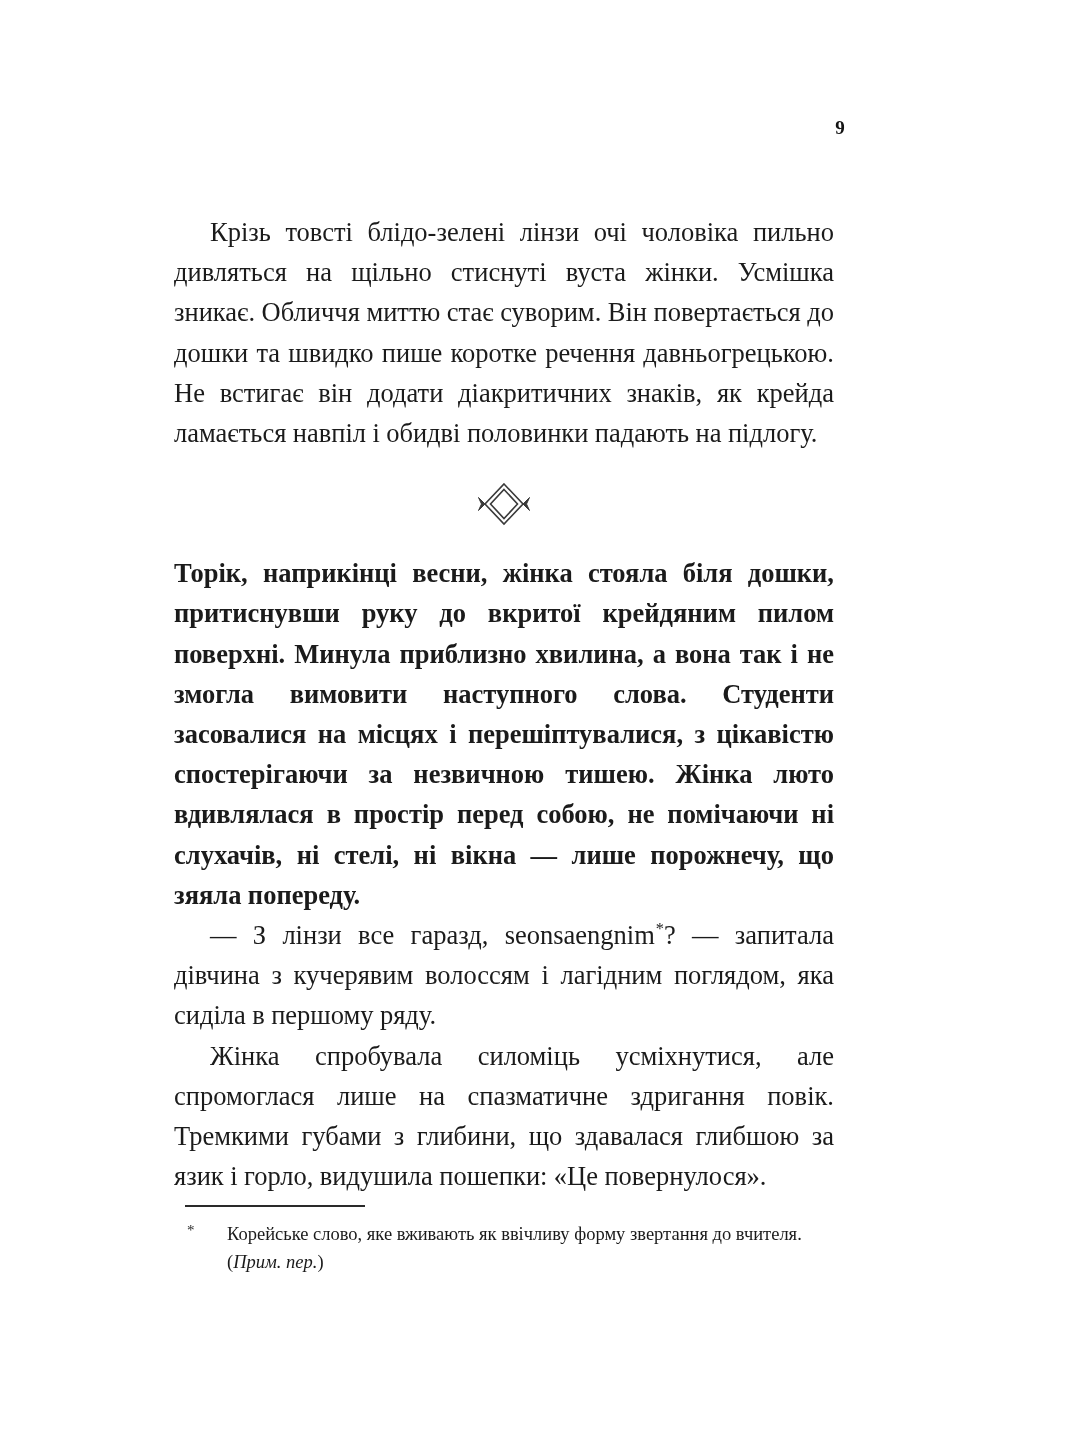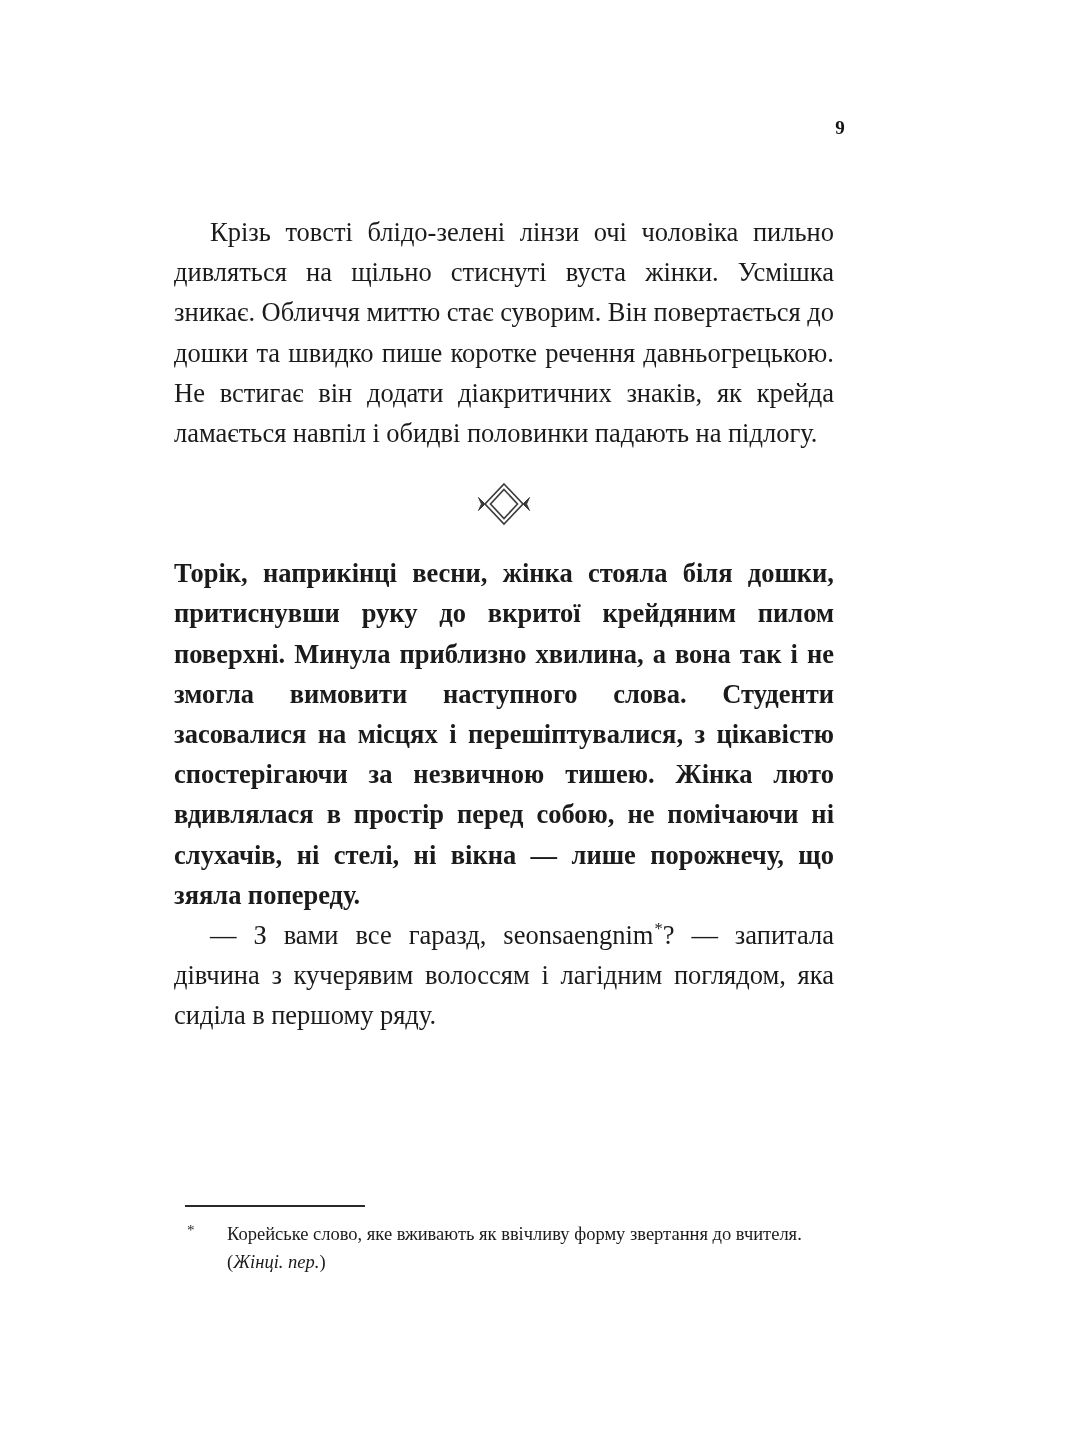--- a/index.html
+++ b/index.html
@@ -138,27 +138,28 @@
           <path d="M26 4 L45 24 L26 44 L7 24 Z"></path>
           <path d="M26 9.5 L39.5 24 L26 38.5 L12.5 24 Z"></path>
         </g>
         <path d="M7 24 L0.5 17.5 L3.5 24 L0.5 30.5 Z" fill="#3a3a3a" stroke="#3a3a3a" stroke-width="1"></path>
         <path d="M45 24 L51.5 17.5 L48.5 24 L51.5 30.5 Z" fill="#3a3a3a" stroke="#3a3a3a" stroke-width="1"></path>
       </svg>
     </div>
 
     <p class="body-par no-indent block-two">Торік, наприкінці весни, жінка стояла біля дошки, притиснувши руку до вкритої крейдяним пилом поверхні. Минула приблизно хвилина, а вона так і не змогла вимовити наступного слова. Студенти засовалися на місцях і перешіптувалися, з цікавістю спостерігаючи за незвичною тишею. Жінка люто вдивлялася в простір перед собою, не помічаючи ні слухачів, ні стелі, ні вікна — лише порожнечу, що зяяла попереду.</p>
 
-    <p class="body-par"><span>— З вами все гаразд, seonsaengnim</span><sup class="fn-ref">*</sup><span>? — запитала дівчина з кучерявим волоссям і лагідним поглядом, яка сиділа в першому ряду.</span></p>
+    <p class="body-par"><span>— З лінзи все гаразд, seonsaengnim</span><sup class="fn-ref">*</sup><span>? — запитала дівчина з кучерявим волоссям і лагідним поглядом, яка сиділа в першому ряду.</span></p>
 
+    <p class="body-par">Жінка спробувала силоміць усміхнутися, але спромоглася лише на спазматичне здригання повік. Тремкими губами з глибини, що здавалася глибшою за язик і горло, видушила пошепки: «Це повернулося».</p>
 
 
   </div>
 
   <div class="footnote">
     <div class="footnote-rule"></div>
     <div class="footnote-body">
       <span class="footnote-marker">*</span>
-      <span class="footnote-text"><span>Корейське слово, яке вживають як ввічливу форму звертання до вчителя. (</span><span class="ital">Жінці. пер.</span><span>)</span></span>
+      <span class="footnote-text"><span>Корейське слово, яке вживають як ввічливу форму звертання до вчителя. (</span><span class="ital">Прим. пер.</span><span>)</span></span>
     </div>
   </div>
 
 </div>
 
 </body></html>

